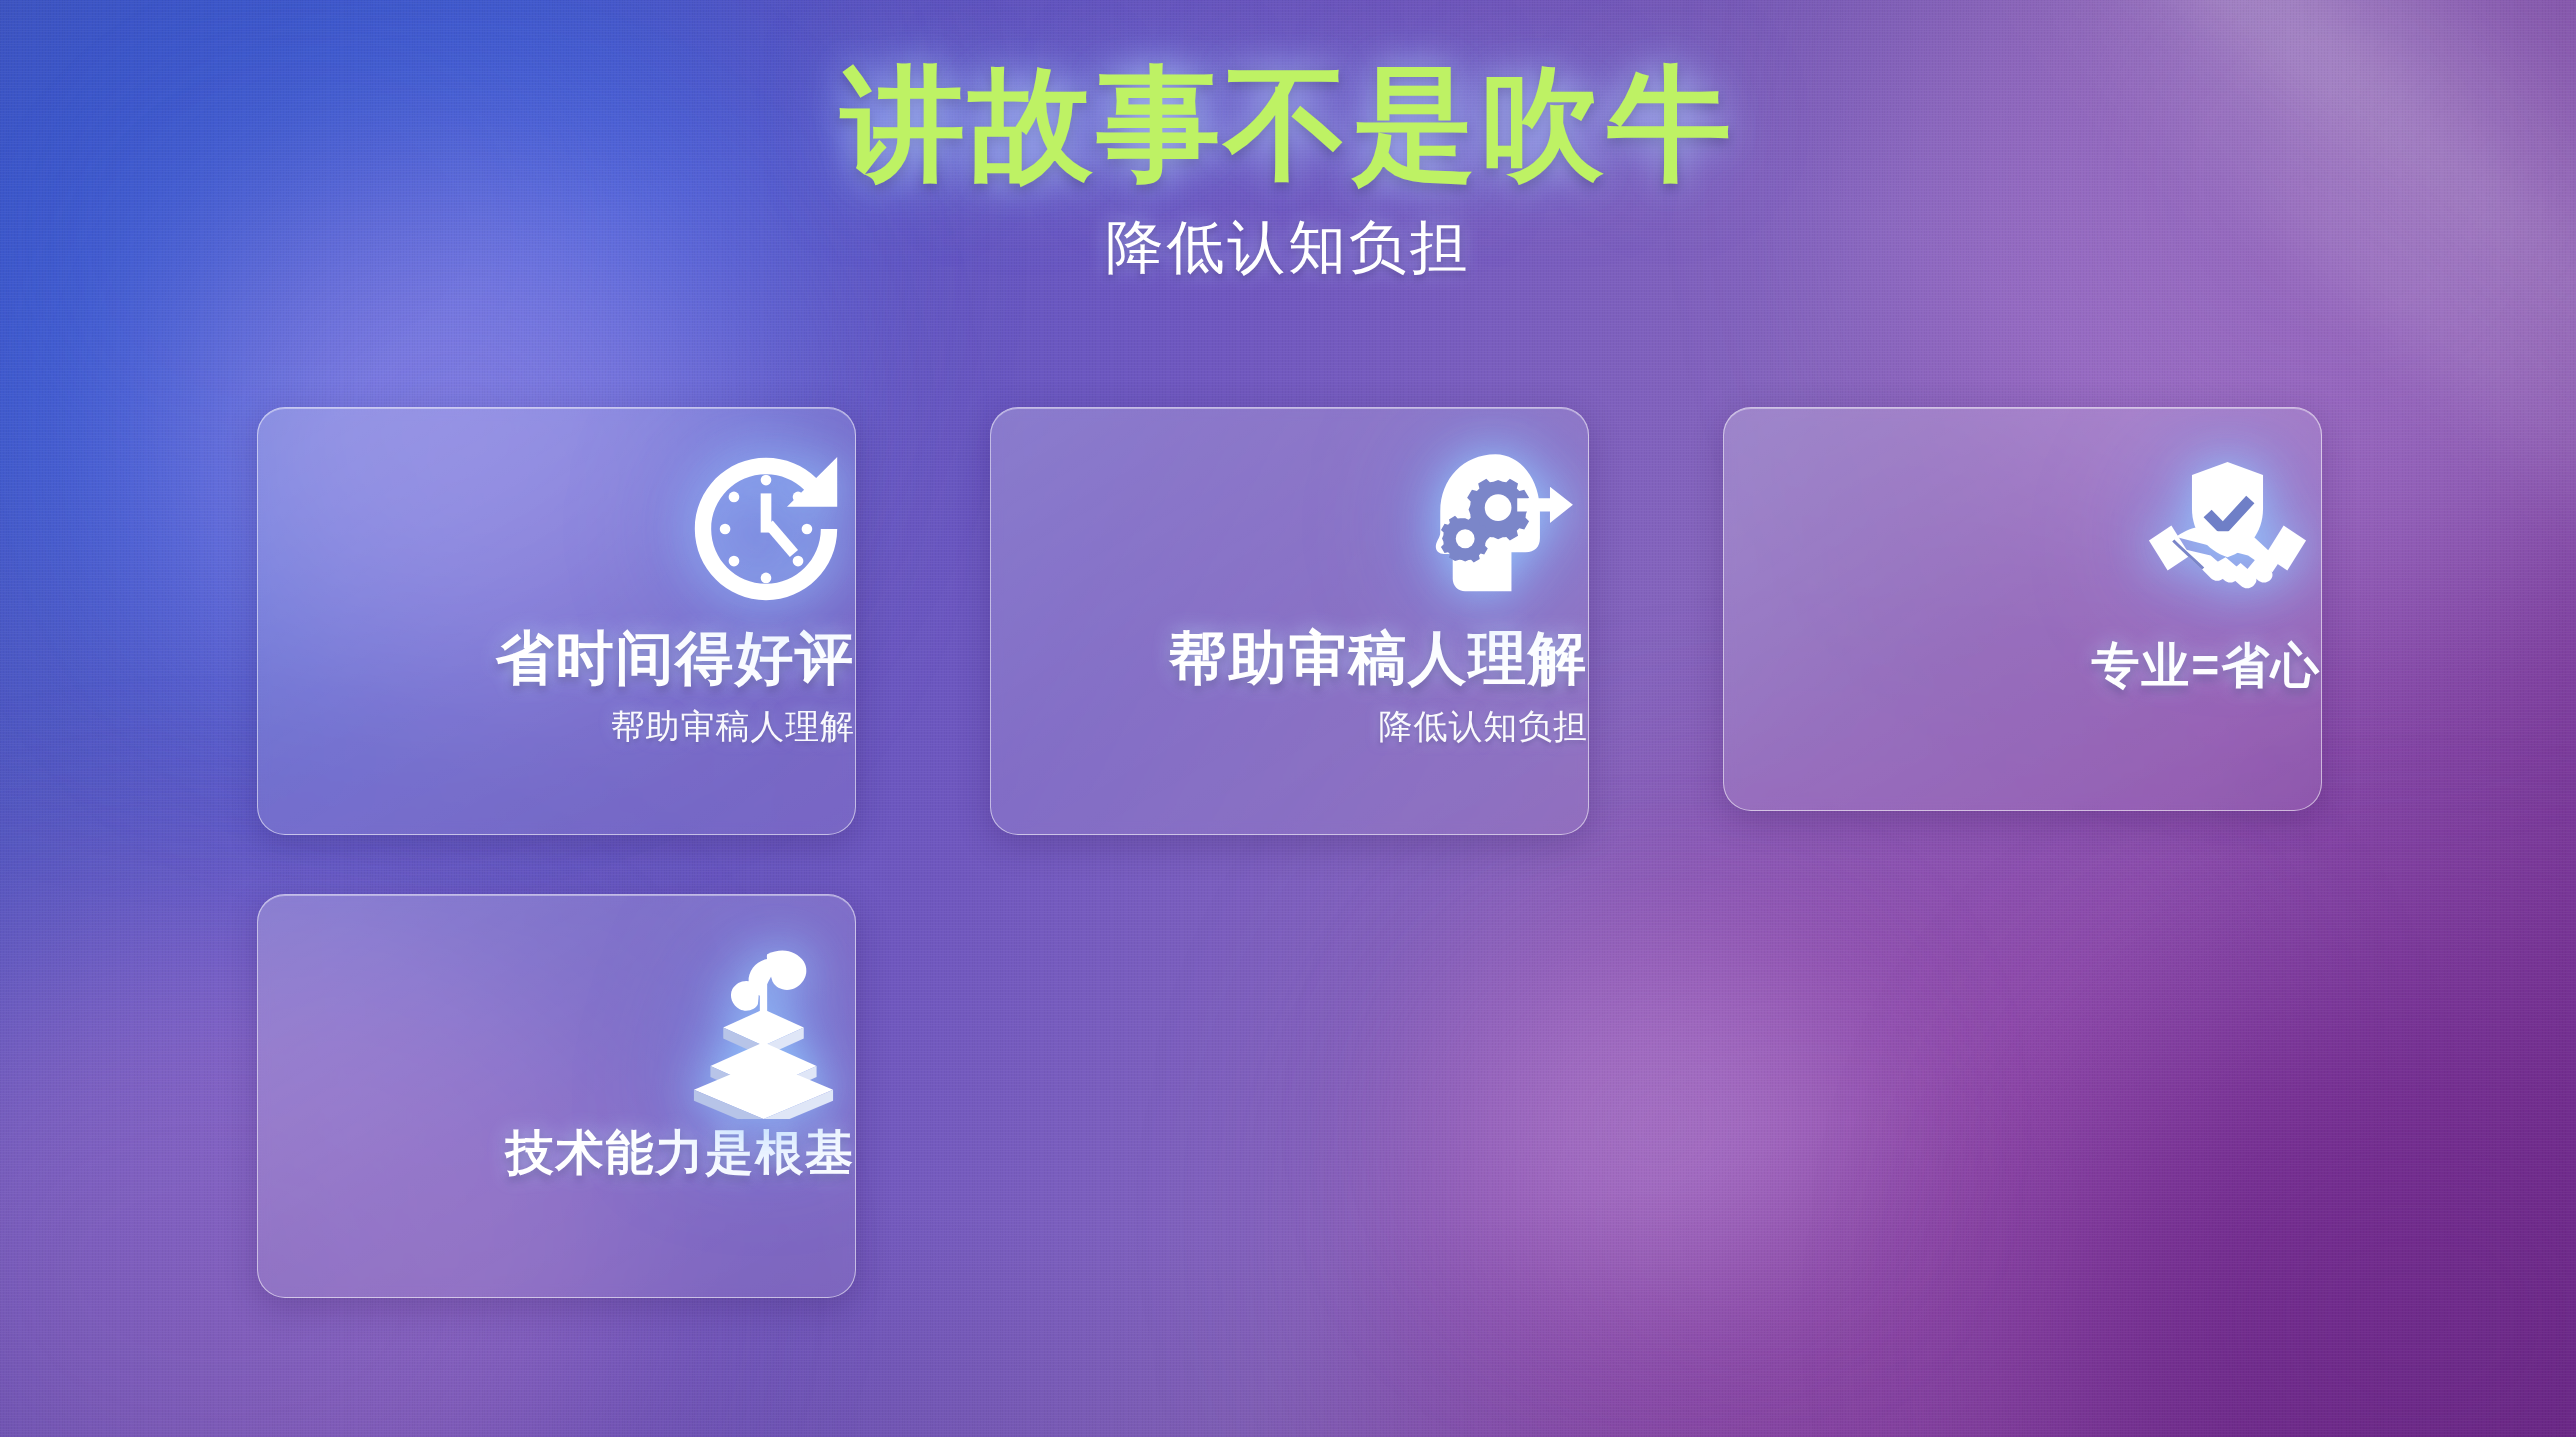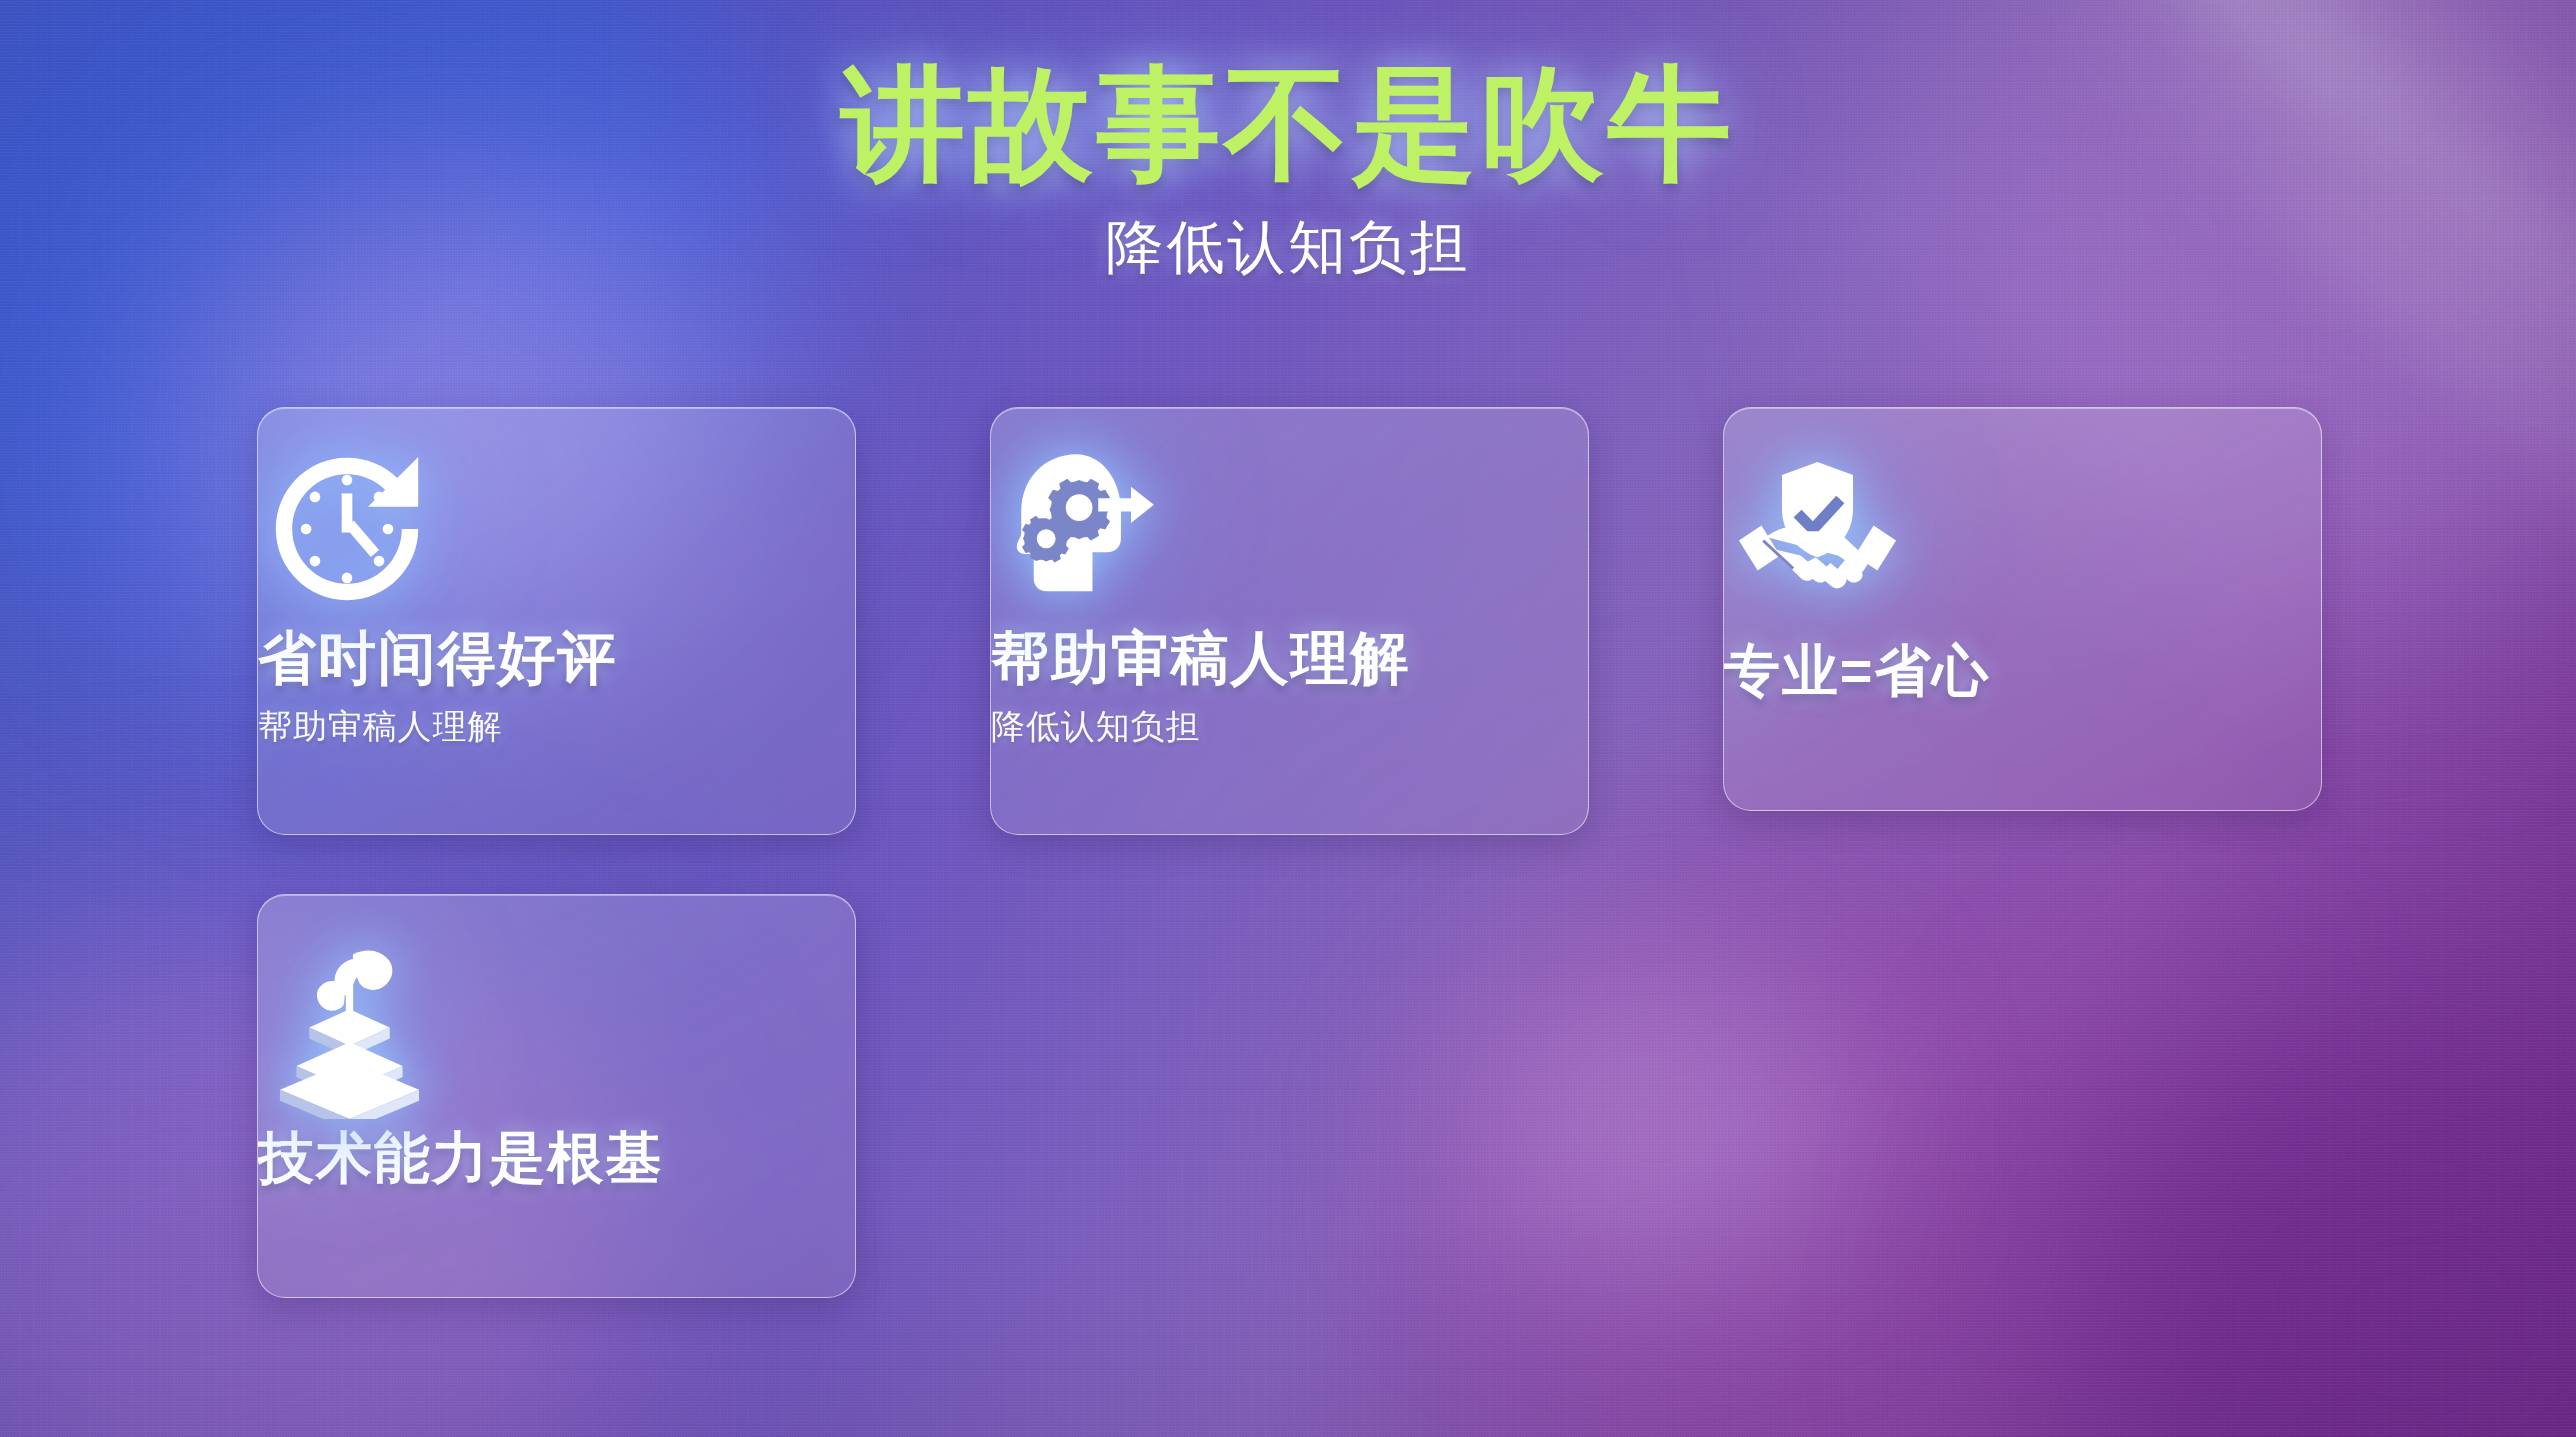--- a/index.html
+++ b/index.html
@@ -76,21 +76,21 @@
     position:absolute; left:257px; top:407px; width:2065px;
     display:grid; grid-template-columns:repeat(3, 599px);
     column-gap:134px; row-gap:59px;
   }
   .card{
     position:relative; border-radius:28px;
     background:linear-gradient(150deg, rgba(255,255,255,.22) 0%, rgba(255,255,255,.13) 50%, rgba(255,255,255,.09) 100%);
     border:1.9px solid rgba(255,255,255,.55);
     box-shadow:0 9.4px 34px rgba(30,10,60,.20), inset 0 0.9px 0 rgba(255,255,255,.40);
     backdrop-filter:blur(5.6px);
-    display:flex; flex-direction:column; align-items:flex-start;
+    display:flex; flex-direction:column; align-items:flex-end;
     overflow:hidden;
   }
 
   .icon-wrap{
     flex:0 0 auto; display:flex; align-items:center; justify-content:center;
     filter:drop-shadow(0 0 24px rgba(150,200,255,.95)) drop-shadow(0 0 52px rgba(110,170,255,.55));
   }
   .icon-wrap svg{ display:block; }
 
   .card-title{
@@ -212,15 +212,15 @@
 
 
   </div>
 </div>
 
 <style>
   .in-row1{ height:428px; padding-top:32px; }
   .in-row2{ height:404px; padding-top:39px; }
   .in-row1 .icon-wrap{ height:178px; margin-bottom:7.5px; }
   .in-row2 .icon-wrap{ height:187px; margin-bottom:5.6px; }
-  .in-row2 .card-title{ font-size:56px; }
+  .in-row2 .card-title{ font-size:48px; }
 </style>
 
 
 </body></html>

